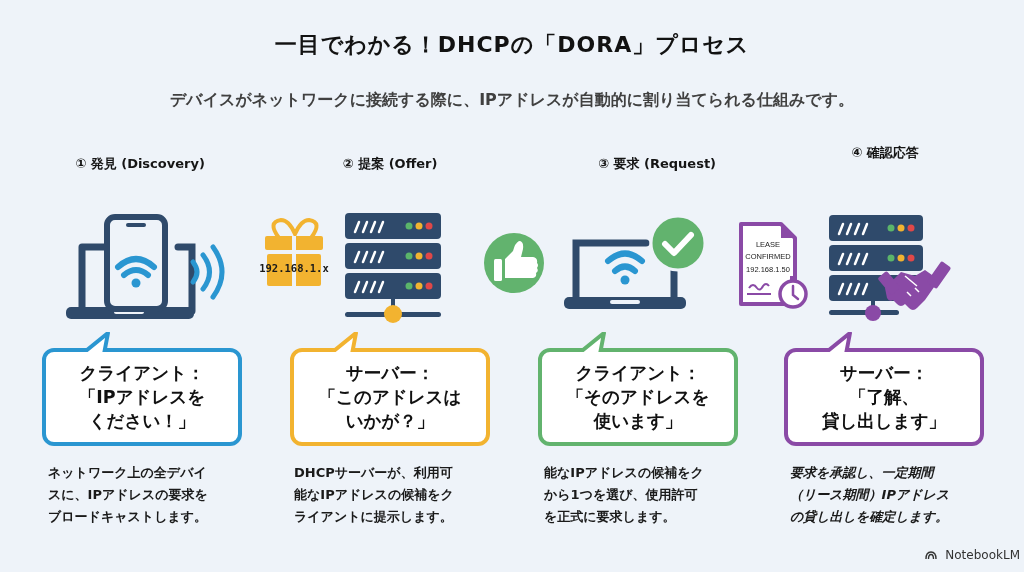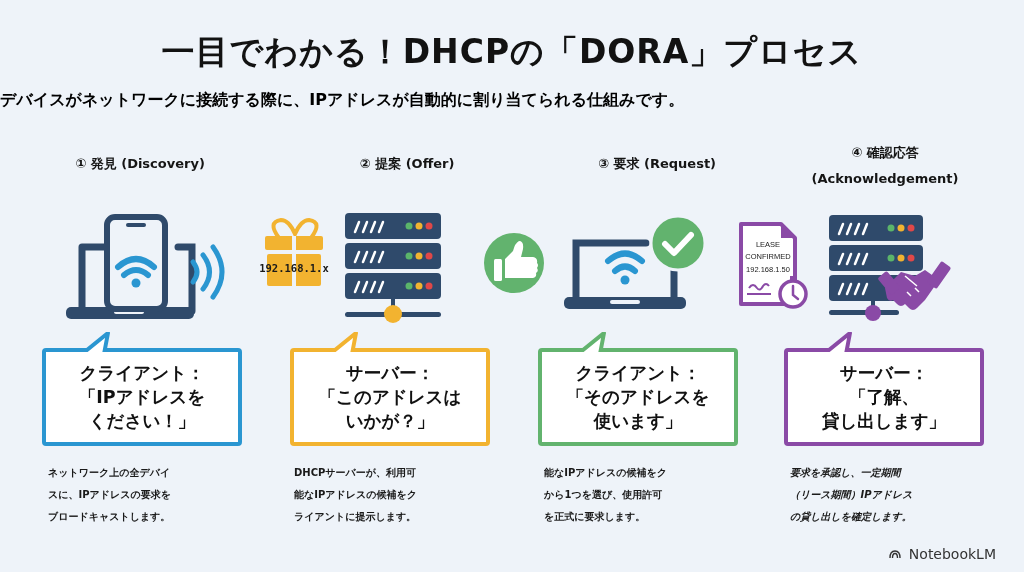--- a/index.html
+++ b/index.html
@@ -5,63 +5,62 @@
   * { margin: 0; padding: 0; box-sizing: border-box; }
   html, body { width: 1024px; height: 572px; overflow: hidden; }
   body {
     background: #eef3f9;
     font-family: "DejaVu Sans", "Liberation Sans", sans-serif;
     color: #111;
     position: relative;
   }
   .title {
     position: absolute; left: 0; width: 1024px; top: 30px;
-    text-align: center; font-size: 33px; font-weight: bold; letter-spacing: 1px;
+    text-align: center; font-size: 22px; font-weight: bold; letter-spacing: 1px;
     color: #121212;
   }
   .subtitle {
     position: absolute; left: 0; width: 1024px; top: 90px;
-    text-align: left; font-size: 16px; font-weight: bold; color: #000000;
+    text-align: center; font-size: 16px; font-weight: bold; color: #404040;
   }
   .step-title {
     position: absolute; text-align: center; font-size: 13px; font-weight: bold; color: #151515;
     line-height: 26px;
   }
   .icon { position: absolute; }
   .bubble {
     position: absolute; width: 200px; height: 98px;
-    border-radius: 4px; background: #fff; border: 4px solid;
+    border-radius: 12px; background: #fff; border: 4px solid;
     display: flex; align-items: center; justify-content: center;
     text-align: center; font-size: 17.5px; font-weight: bold; line-height: 24px; color: #111;
   }
   .bubble .tail {
     position: absolute; left: 34px; top: -20px; width: 32px; height: 22px;
   }
   .bubble-text { position: relative; z-index: 2; white-space: pre-line; }
   .desc {
-    position: absolute; width: 210px; font-size: 10px; font-weight: bold; line-height: 22px; color: #1a1a1a;
+    position: absolute; width: 210px; font-size: 13px; font-weight: bold; line-height: 22px; color: #1a1a1a;
     white-space: pre-line;
   }
   .brand {
-    position: absolute; right: 28px; bottom: 10px; font-size: 14px; color: #333;
+    position: absolute; right: 4px; bottom: 10px; font-size: 12px; color: #333;
     display: flex; align-items: center; gap: 8px;
   }
 </style>
 </head>
 <body>
 
 <div class="title">一目でわかる！DHCPの「DORA」プロセス</div>
 <div class="subtitle">デバイスがネットワークに接続する際に、IPアドレスが自動的に割り当てられる仕組みです。</div>
 
 <div class="step-title" style="left:30px;width:220px;top:151px;">① 発見 (Discovery)</div>
-<div class="step-title" style="left:307px;width:200px;top:151px;">② 提案 (Offer)</div>
+<div class="step-title" style="left:290px;width:200px;top:151px;">② 提案 (Offer)</div>
 <div class="step-title" style="left:547px;width:220px;top:151px;">③ 要求 (Request)</div>
 <div class="step-title" style="left:760px;width:250px;top:140px;">
   <div>④ 確認応答</div>
-  <div>(Acknowledgement)</div>
 </div>
 
 <svg class="icon" style="left:60px;top:205px;" width="180" height="125" viewBox="0 0 180 125">
 
   <path d="M22 42 h24 M118 42 h14 v64 M22 42 v64" stroke="#2f4a6b" stroke-width="7" fill="none" stroke-linecap="round"></path>
   <rect x="6" y="102" width="128" height="12" rx="5" fill="#2f4a6b"></rect>
   <rect x="54" y="105" width="30" height="4" rx="2" fill="#eef3f9"></rect>
 
   <rect x="47" y="12" width="58" height="92" rx="8" fill="#eef3f9" stroke="#2f4a6b" stroke-width="6"></rect>
   <rect x="66" y="18" width="20" height="4" rx="2" fill="#2f4a6b"></rect>

